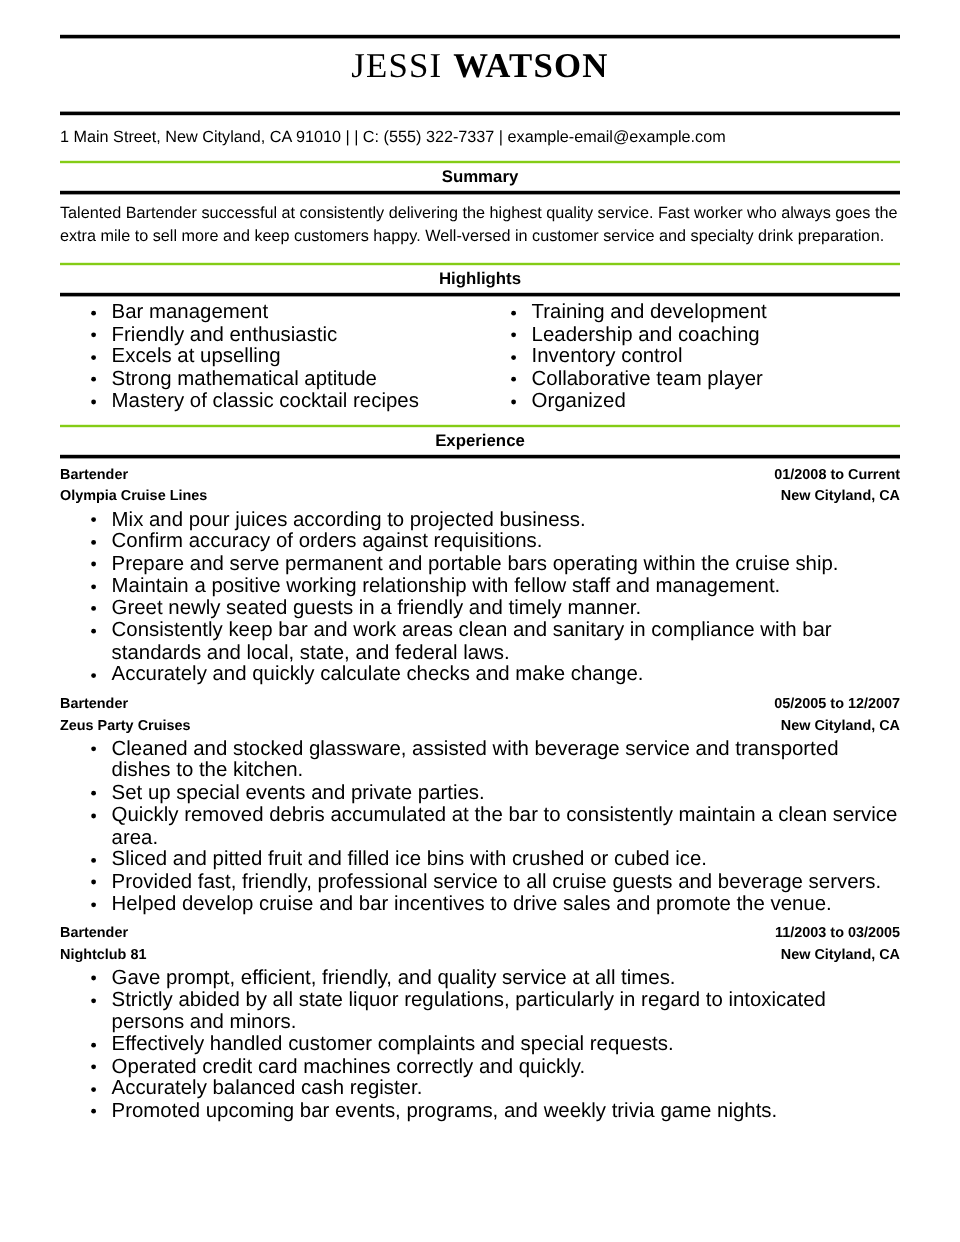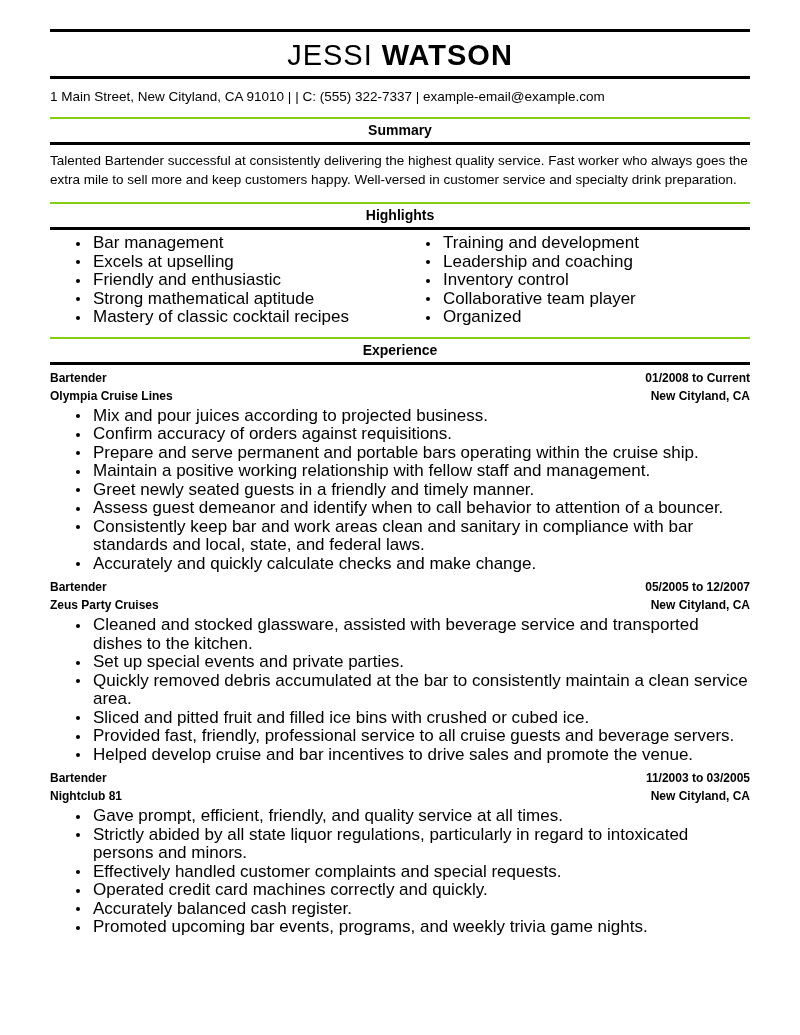--- a/index.html
+++ b/index.html
@@ -16,26 +16,27 @@
   }
   .page {
     padding: 29px 50px 0 50px;
   }
   .rule {
     background: #000000;
     height: 3px;
   }
   .name {
     margin: 0;
-    padding: 6px 0 3px 0;
+    padding: 6px 0 20px 0;
     text-align: center;
     font-size: 29px;
     line-height: 35px;
     font-weight: normal;
     letter-spacing: 1px;
+    font-family: Liberation Serif, serif;
   }
   .name .first { margin-right: 9px; }
   .name .last { font-weight: bold; }
   .contact {
     text-align: left;
     font-size: 13.5px;
     line-height: 16px;
     padding: 10px 0 12px 0;
   }
   .heading {
@@ -107,22 +108,22 @@
   </div>
   <p class="summary-text">Talented Bartender successful at consistently delivering the highest quality service. Fast worker who always goes the extra mile to sell more and keep customers happy. Well-versed in customer service and specialty drink preparation.</p>
 
   <div class="heading">
     <span>Highlights</span>
   </div>
   <div class="columns">
     <div class="col">
       <ul class="bullets">
           <li>Bar management</li>
+          <li>Friendly and enthusiastic</li>
           <li>Excels at upselling</li>
-          <li>Friendly and enthusiastic</li>
           <li>Strong mathematical aptitude</li>
           <li>Mastery of classic cocktail recipes</li>
         </ul>
     </div>
     <div class="col">
       <ul class="bullets">
           <li>Training and development</li>
           <li>Leadership and coaching</li>
           <li>Inventory control</li>
           <li>Collaborative team player</li>
@@ -143,21 +144,20 @@
     <div class="job-row">
       <span class="job-company">Olympia Cruise Lines</span>
       <span class="job-location">New Cityland, CA</span>
     </div>
     <ul class="bullets">
           <li>Mix and pour juices according to projected business.</li>
           <li>Confirm accuracy of orders against requisitions.</li>
           <li>Prepare and serve permanent and portable bars operating within the cruise ship.</li>
           <li>Maintain a positive working relationship with fellow staff and management.</li>
           <li>Greet newly seated guests in a friendly and timely manner.</li>
-          <li>Assess guest demeanor and identify when to call behavior to attention of a bouncer.</li>
           <li>Consistently keep bar and work areas clean and sanitary in compliance with bar standards and local, state, and federal laws.</li>
           <li>Accurately and quickly calculate checks and make change.</li>
         </ul>
   </div>
 
   <div class="job">
     <div class="job-row">
       <span class="job-title">Bartender</span>
       <span class="job-dates">05/2005 to 12/2007</span>
     </div>

